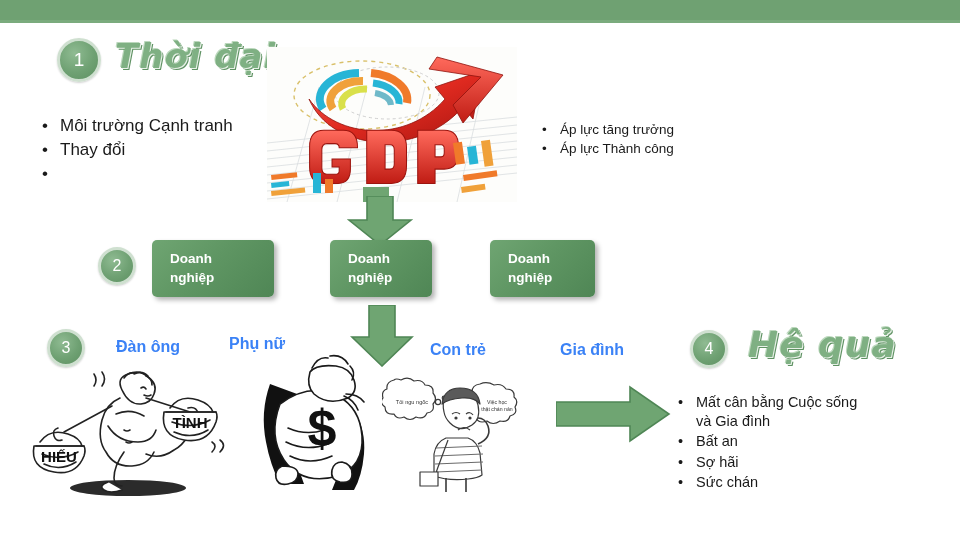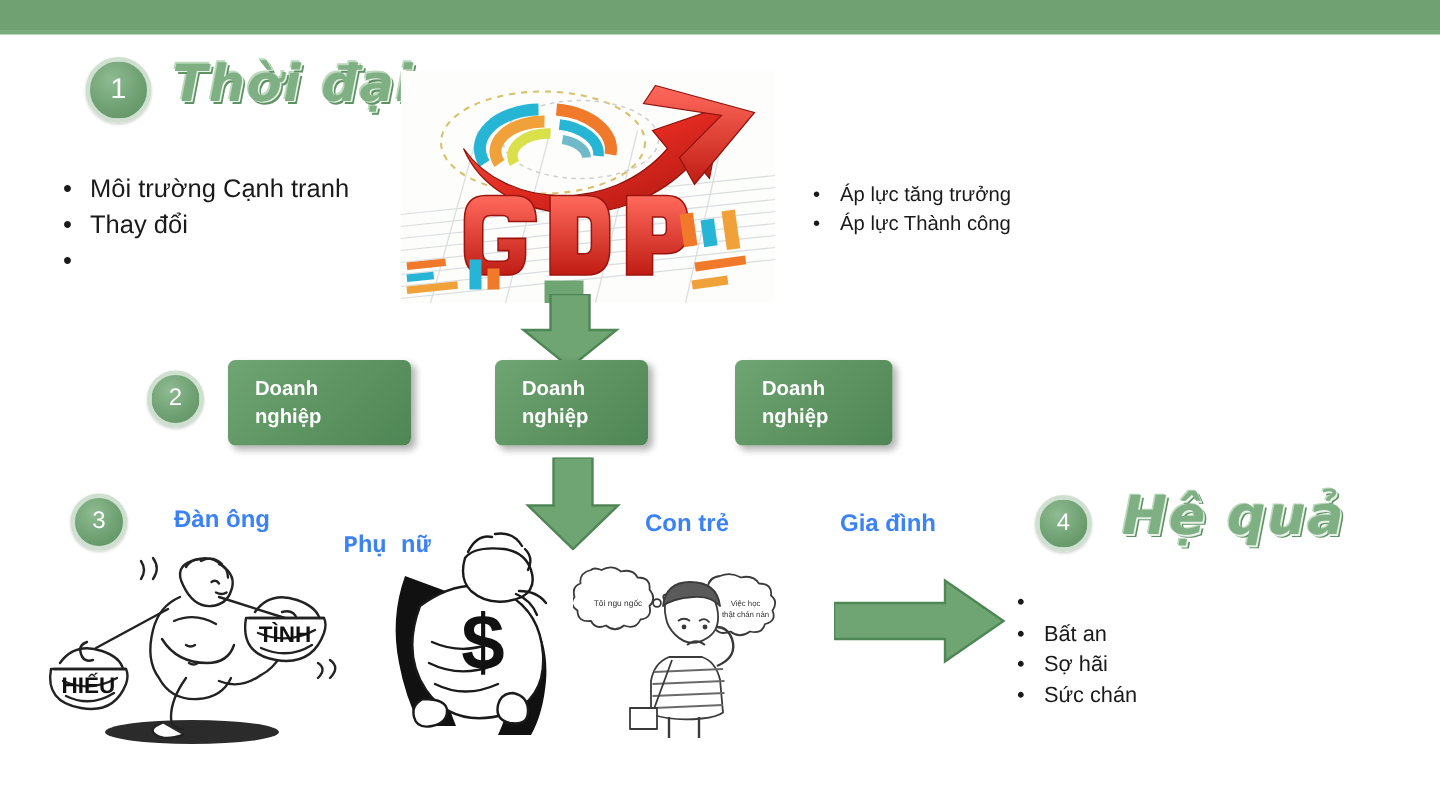--- a/index.html
+++ b/index.html
@@ -202,21 +202,21 @@
     <svg width="68" height="62" viewBox="0 0 68 62">
       <polygon points="21,0 47,0 47,32 64,32 34,61 4,32 21,32" fill="#6fa572" stroke="#4f8655" stroke-width="1.6"></polygon>
     </svg>
   </div>
 
   <div class="badge" style="left:47px;top:329px;width:38px;height:38px;font-size:16px;">
     <span>3</span>
   </div>
 
   <div class="cap" style="left:116px;top:338px;">Đàn ông</div>
-  <div class="cap" style="left:229px;top:355px;font-family:Liberation Mono, monospace;">Phụ nữ</div>
+  <div class="cap" style="left:229px;top:335px;">Phụ nữ</div>
   <div class="cap" style="left:430px;top:341px;">Con trẻ</div>
   <div class="cap" style="left:560px;top:341px;">Gia đình</div>
 
   <div class="illus" style="left:28px;top:368px;">
     <svg width="205" height="130" viewBox="0 0 205 130">
       <g fill="none" stroke="#222" stroke-width="1.6" stroke-linejoin="round" stroke-linecap="round">
 
         <ellipse cx="100" cy="120" rx="58" ry="8" fill="#2b2b2b" stroke="none"></ellipse>
 
         <path d="M94,22 q-6,-12 6,-16 q12,-5 20,3 q10,7 6,17 q-3,9 -13,10 q-12,1 -19,-14 z" fill="#fff"></path>
@@ -334,20 +334,21 @@
 
   <div class="badge" style="left:690px;top:330px;width:38px;height:38px;font-size:16px;">
     <span>4</span>
   </div>
 
   <div class="wordart" style="left:748px;top:324px;font-size:36px;text-align:right;">Hệ quả</div>
 
   <div class="bullets" style="left:678px;top:393px;font-size:14.5px;width:260px;">
     <div class="row">
       <span class="dot">•</span>
+      <span class="txt" style="max-width:175px;">Mất cân bằng Cuộc sống và Gia đình</span>
     </div>
     <div class="row">
       <span class="dot">•</span>
       <span class="txt">Bất an</span>
     </div>
     <div class="row">
       <span class="dot">•</span>
       <span class="txt">Sợ hãi</span>
     </div>
     <div class="row">

